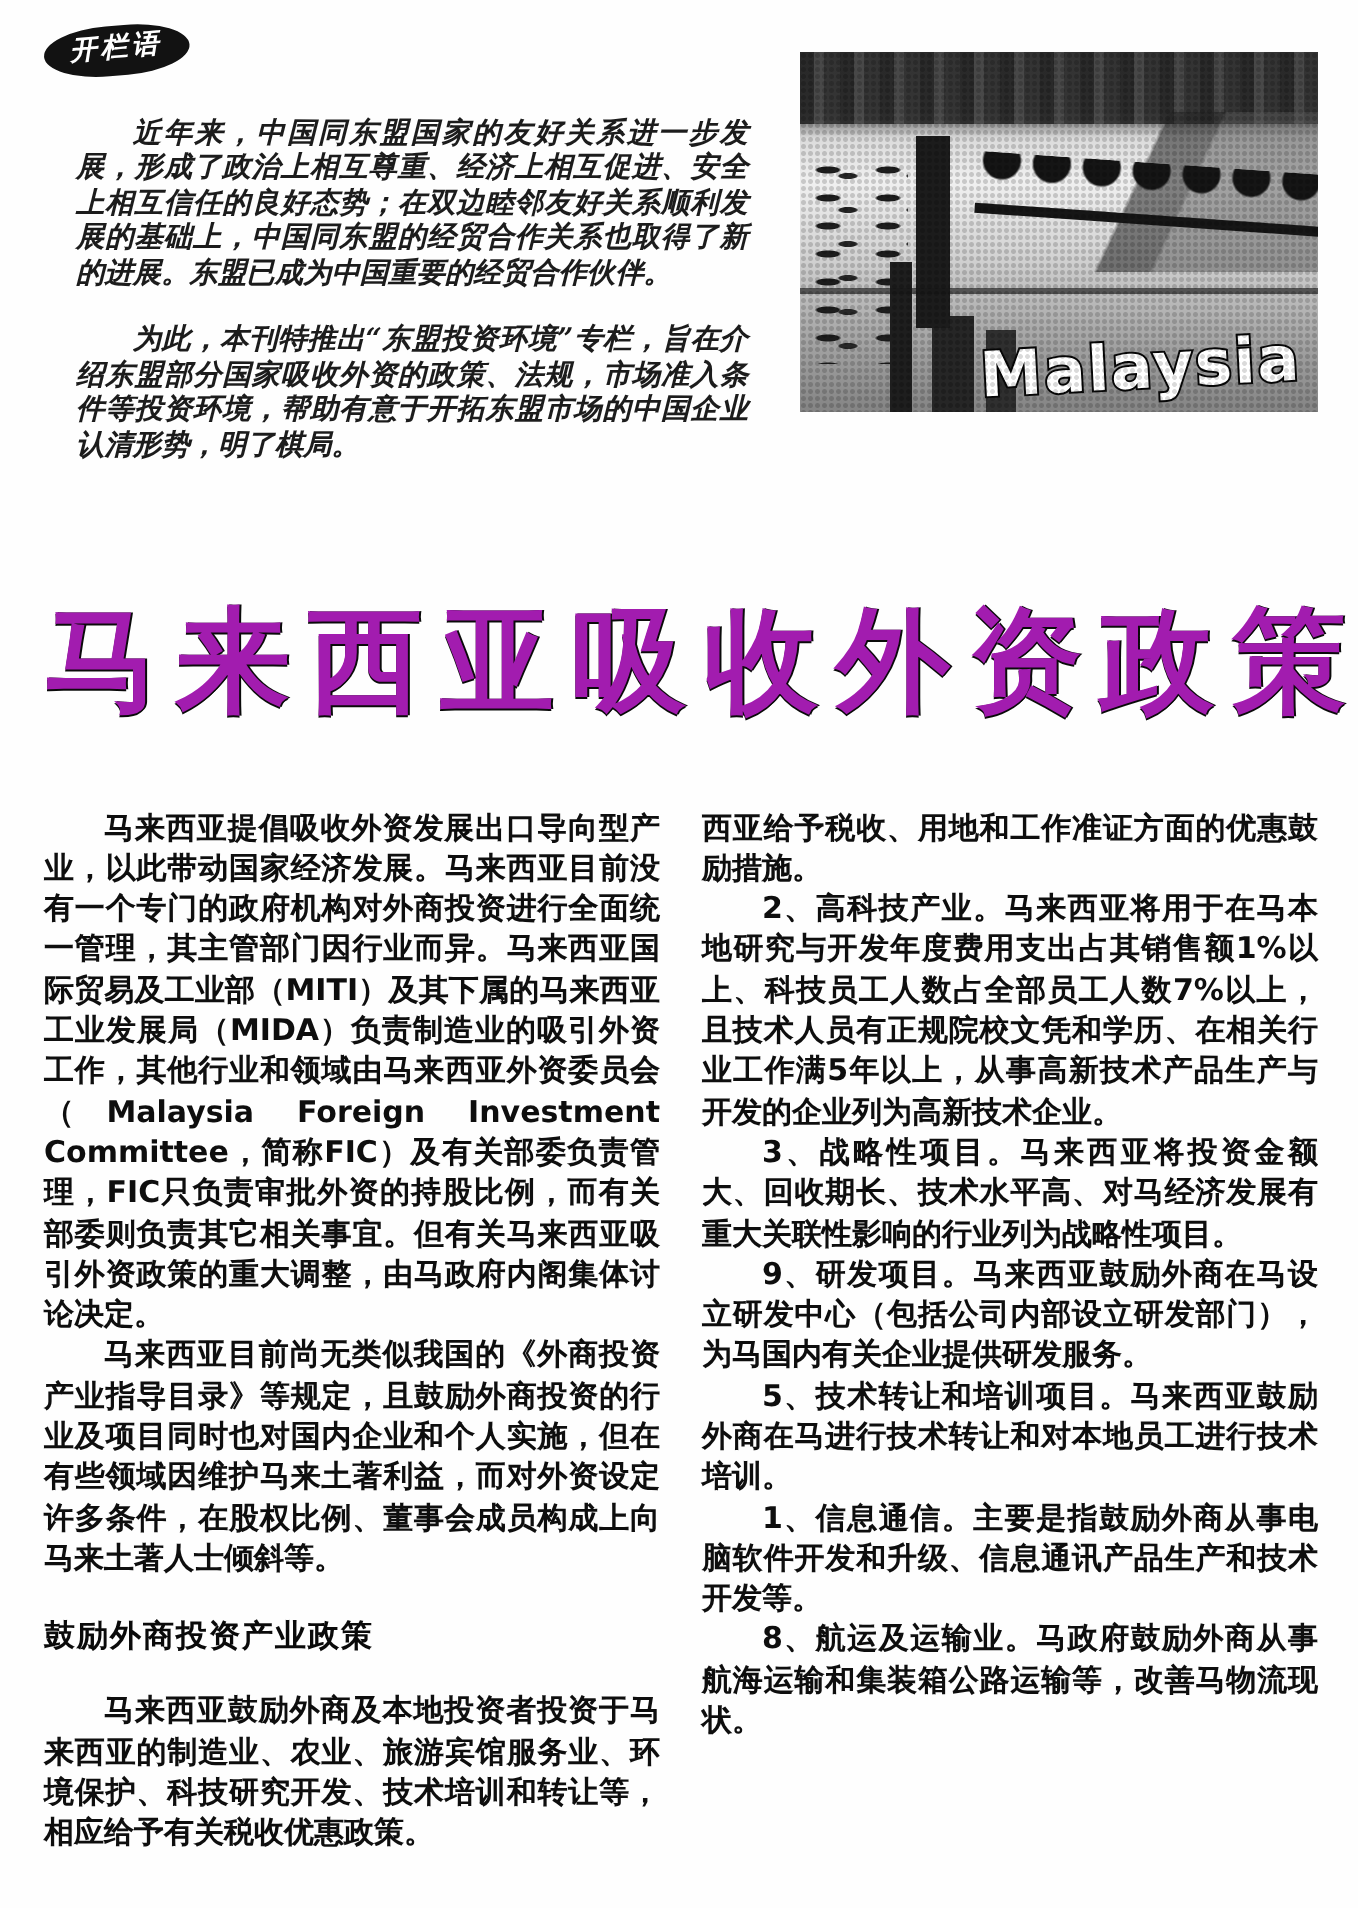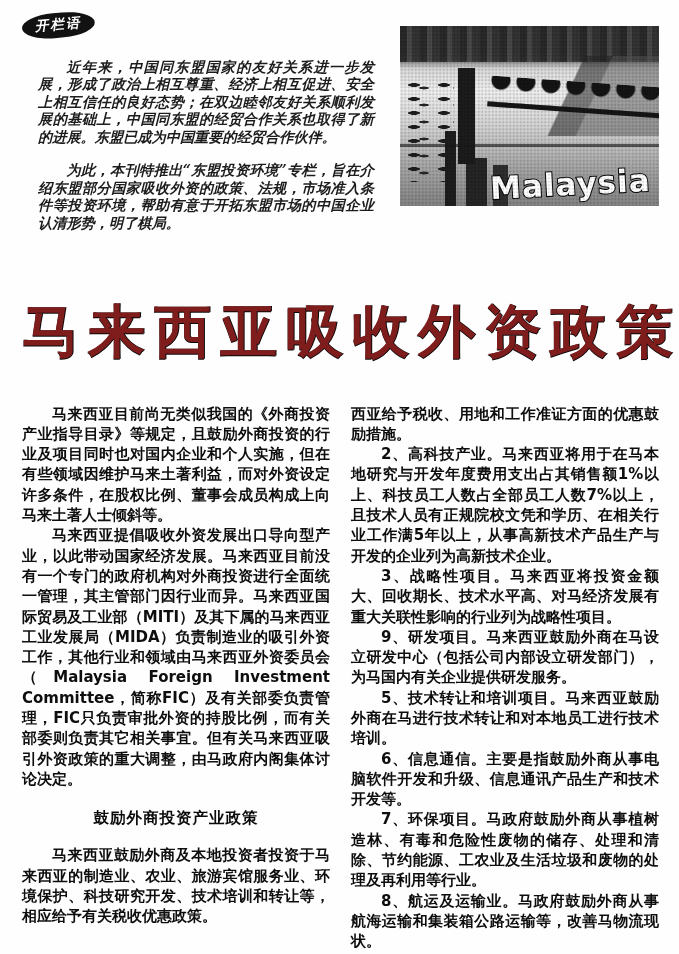--- a/index.html
+++ b/index.html
@@ -69,34 +69,34 @@
     font-family:"DejaVu Sans",sans-serif;font-weight:700;font-size:31px;
     color:#fff;letter-spacing:1px;transform:rotate(-3deg);
     -webkit-text-stroke:2px #101010;paint-order:stroke fill;
     text-shadow:0 0 1px #000;
   }
   
   .title{
     margin-top:50px;text-align:center;
     font-family:"DejaVu Serif","Liberation Serif",serif;
     font-weight:900;font-size:57px;line-height:1.15;letter-spacing:9px;
-    color:#7f1d1d;white-space:nowrap;
+    color:#a21caf;white-space:nowrap;
     text-shadow:1px 0 0 #0a0a0a,0 1px 0 #0a0a0a; 
   }
   
   .columns{display:flex;gap:21px;margin-top:40px;}
   .col{width:308px;flex:none;}
   .col p{
     margin:0;font-size:15px;line-height:20.3px;font-weight:600;
     text-align:justify;text-indent:2em;color:#0e0e0e;
     font-family:"DejaVu Sans","Liberation Sans",sans-serif;
   }
   .col p.no-indent{text-indent:0;}
   .section-heading{
-    text-align:center;font-weight:800;font-size:15.5px;line-height:20.3px;
+    font-weight:800;font-size:15.5px;line-height:20.3px;
     margin:19px 0 17px;letter-spacing:1px;color:#0a0a0a;
   }
 </style>
 </head>
 <body>
 
 <div class="page">
 
   <div class="header">
     <div class="intro">
@@ -112,32 +112,31 @@
       <div class="ph-roof"></div>
       <div class="ph-apron"></div>
       <div class="ph-label">Malaysia</div>
     </div>
   </div>
 
   <div class="title">马来西亚吸收外资政策</div>
 
   <div class="columns">
     <div class="col">
+      <p>马来西亚提倡吸收外资发展出口导向型产业，以此带动国家经济发展。马来西亚目前没有一个专门的政府机构对外商投资进行全面统一管理，其主管部门因行业而异。马来西亚国际贸易及工业部（MITI）及其下属的马来西亚工业发展局（MIDA）负责制造业的吸引外资工作，其他行业和领域由马来西亚外资委员会（Malaysia Foreign Investment Committee，简称FIC）及有关部委负责管理，FIC只负责审批外资的持股比例，而有关部委则负责其它相关事宜。但有关马来西亚吸引外资政策的重大调整，由马政府内阁集体讨论决定。</p>
       <p>马来西亚目前尚无类似我国的《外商投资产业指导目录》等规定，且鼓励外商投资的行业及项目同时也对国内企业和个人实施，但在有些领域因维护马来土著利益，而对外资设定许多条件，在股权比例、董事会成员构成上向马来土著人士倾斜等。</p>
-      <p>马来西亚提倡吸收外资发展出口导向型产业，以此带动国家经济发展。马来西亚目前没有一个专门的政府机构对外商投资进行全面统一管理，其主管部门因行业而异。马来西亚国际贸易及工业部（MITI）及其下属的马来西亚工业发展局（MIDA）负责制造业的吸引外资工作，其他行业和领域由马来西亚外资委员会（Malaysia Foreign Investment Committee，简称FIC）及有关部委负责管理，FIC只负责审批外资的持股比例，而有关部委则负责其它相关事宜。但有关马来西亚吸引外资政策的重大调整，由马政府内阁集体讨论决定。</p>
       <div class="section-heading">鼓励外商投资产业政策</div>
       <p>马来西亚鼓励外商及本地投资者投资于马来西亚的制造业、农业、旅游宾馆服务业、环境保护、科技研究开发、技术培训和转让等，相应给予有关税收优惠政策。</p>
 
     </div>
     <div class="col">
       <p class="no-indent">西亚给予税收、用地和工作准证方面的优惠鼓励措施。</p>
       <p>2、高科技产业。马来西亚将用于在马本地研究与开发年度费用支出占其销售额1%以上、科技员工人数占全部员工人数7%以上，且技术人员有正规院校文凭和学历、在相关行业工作满5年以上，从事高新技术产品生产与开发的企业列为高新技术企业。</p>
       <p>3、战略性项目。马来西亚将投资金额大、回收期长、技术水平高、对马经济发展有重大关联性影响的行业列为战略性项目。</p>
       <p>9、研发项目。马来西亚鼓励外商在马设立研发中心（包括公司内部设立研发部门），为马国内有关企业提供研发服务。</p>
       <p>5、技术转让和培训项目。马来西亚鼓励外商在马进行技术转让和对本地员工进行技术培训。</p>
-      <p>6、信息通信。主要是指鼓励外商从事电脑软件开发和升级、信息通讯产品生产和技术开发等。</p>
-      <p>7、环保项目。马政府鼓励外商从事植树造林、有毒和危险性废物的储存、处理和清除、节约能源、工农业及生活垃圾和废物的处理及再利用等行业。</p>
+      <p>1、信息通信。主要是指鼓励外商从事电脑软件开发和升级、信息通讯产品生产和技术开发等。</p>
       <p>8、航运及运输业。马政府鼓励外商从事航海运输和集装箱公路运输等，改善马物流现状。</p>
 
     </div>
   </div>
 
 </div>
 
 </body></html>

